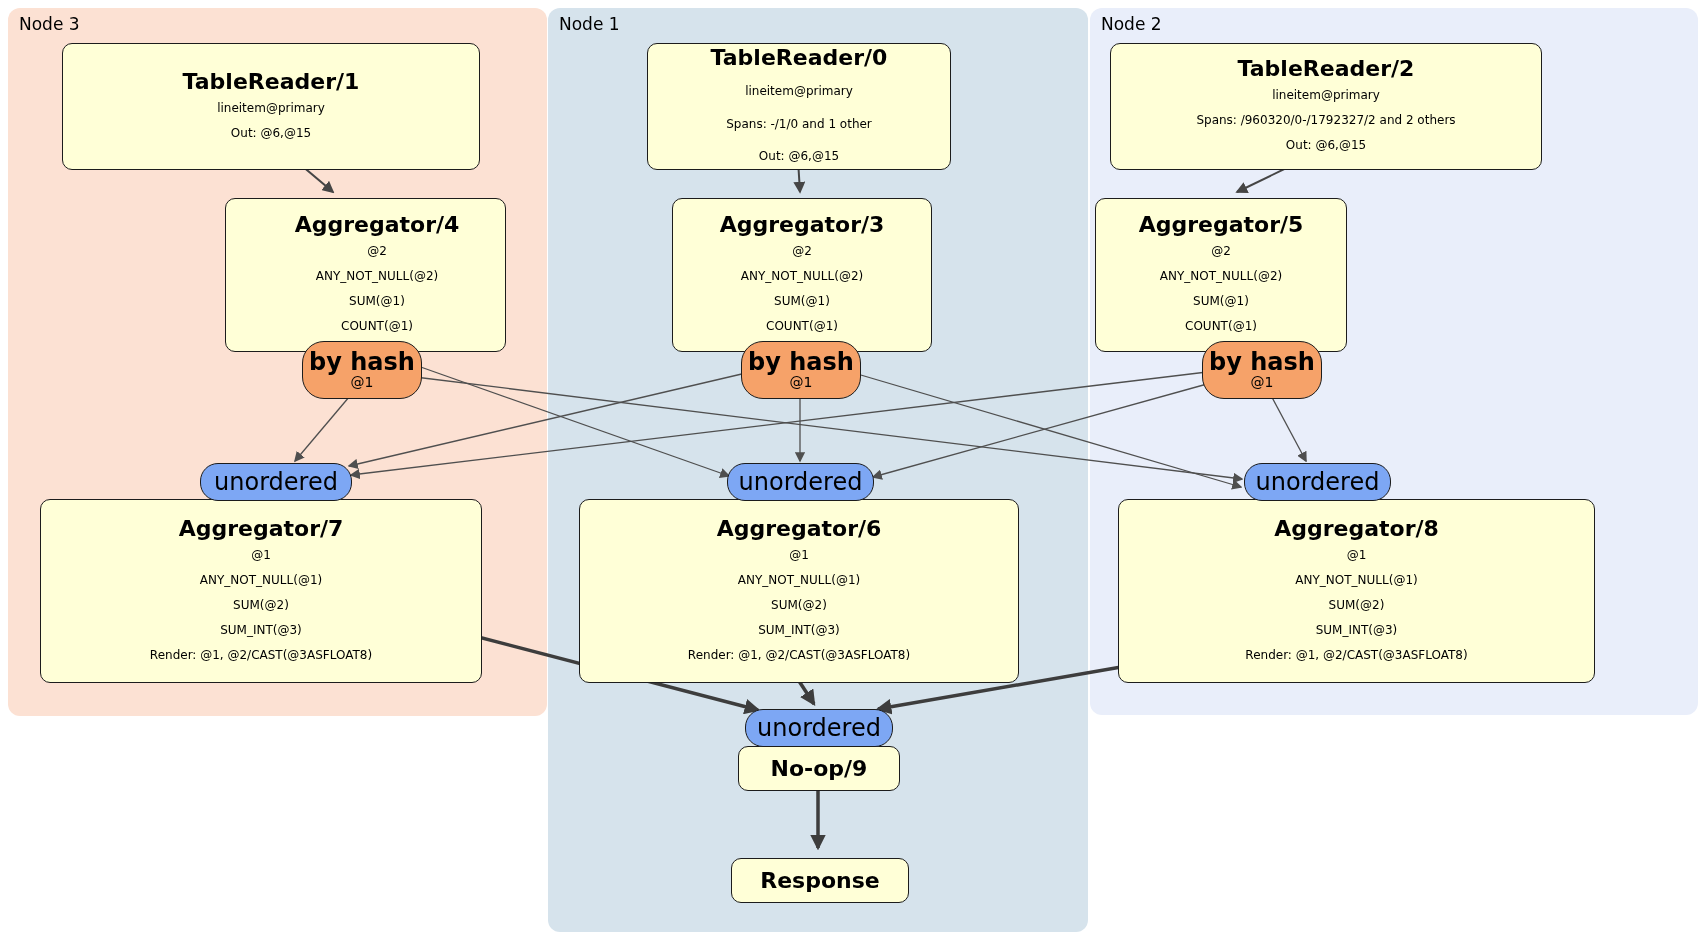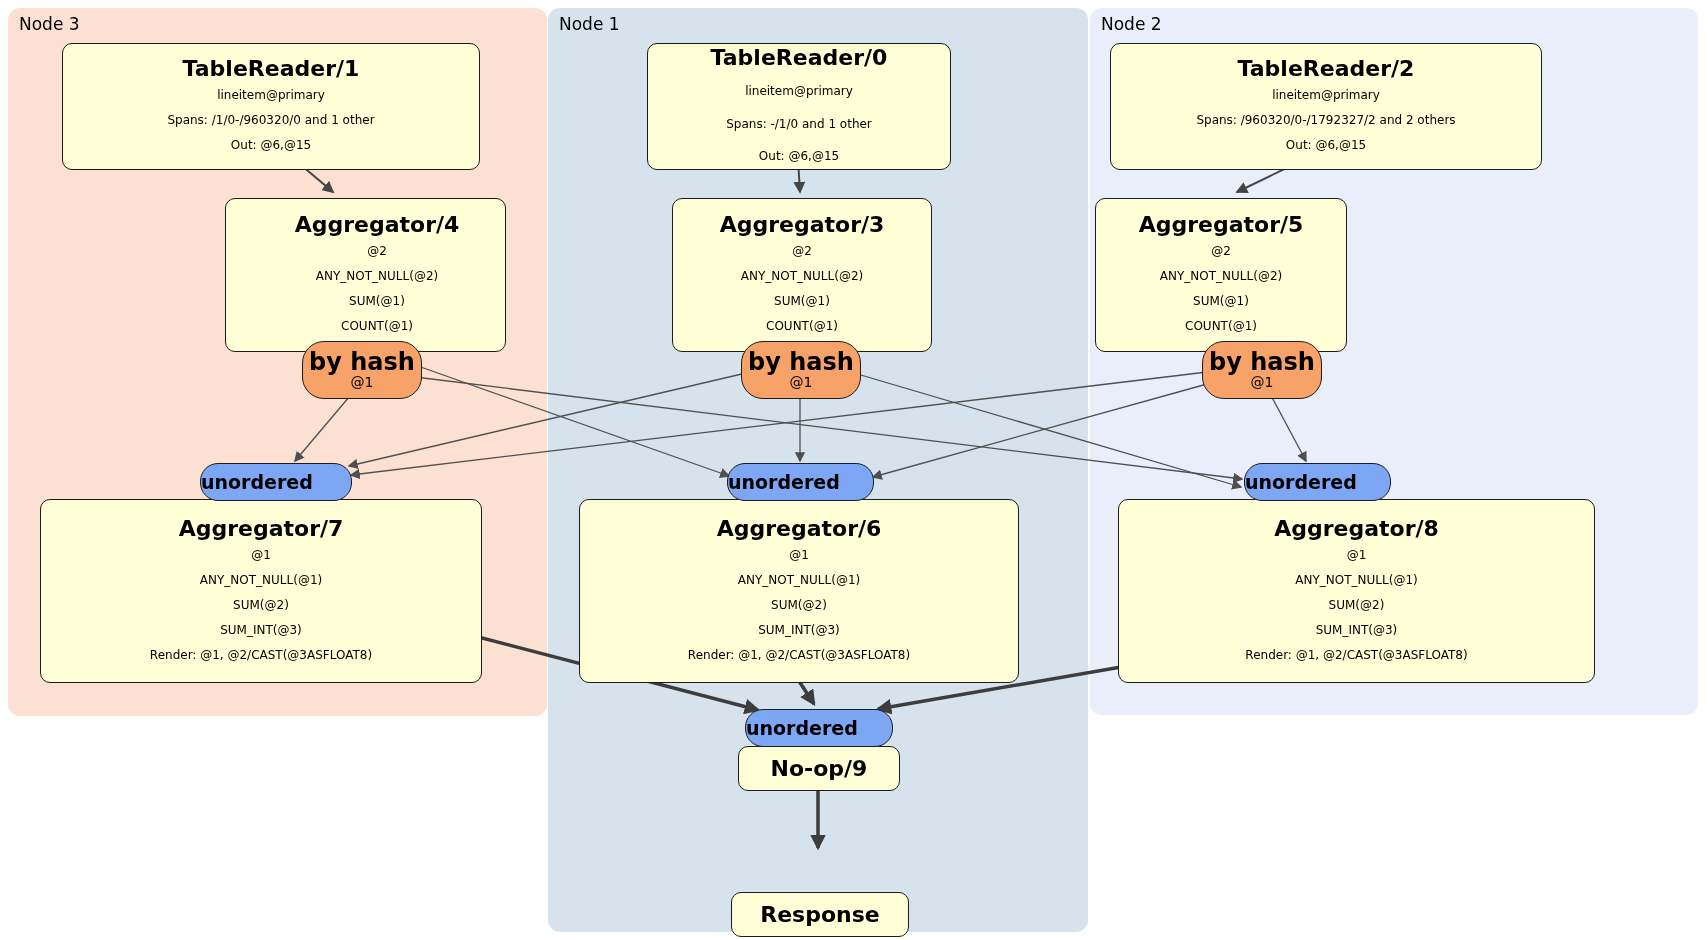--- a/index.html
+++ b/index.html
@@ -31,41 +31,41 @@
   #tr1{left:62px;top:43px;width:416px;height:125px;}
   #tr0{left:647px;top:43px;width:302px;height:125px;justify-content:space-between;}
   #tr2{left:1110px;top:43px;width:430px;height:125px;}
   #agg4{left:225px;top:198px;width:256px;height:152px;padding-left:23px;}
   #agg3{left:672px;top:198px;width:258px;height:152px;}
   #agg5{left:1095px;top:198px;width:250px;height:152px;}
   #agg7{left:40px;top:499px;width:440px;height:182px;}
   #agg6{left:579px;top:499px;width:438px;height:182px;}
   #agg8{left:1118px;top:499px;width:475px;height:182px;}
   #noop{left:738px;top:746px;width:160px;height:43px;}
-  #response{left:731px;top:858px;width:176px;height:43px;margin-top:34px;}
+  #response{left:731px;top:858px;width:176px;height:43px;}
 
   
   .hashpill{
     position:absolute;background:var(--router_bg,#f6a269);
     border:1.6px solid #1c1c1c;border-radius:22px;
     display:flex;flex-direction:column;align-items:center;justify-content:center;
     z-index:3;
   }
   .hlabel{font-weight:bold;font-size:24px;line-height:23px;}
   .hsub{font-size:14px;line-height:16px;}
   #hash4{left:302px;top:341px;width:118px;height:56px;}
   #hash3{left:741px;top:341px;width:118px;height:56px;}
   #hash5{left:1202px;top:341px;width:118px;height:56px;}
 
   
   .syncpill{
     position:absolute;background:var(--stream_bg,#7da7f4);
     border:1.6px solid #1c1c1c;border-radius:18px;
-    display:flex;align-items:center;
-    font-weight:bold;font-size:19px;z-index:3;white-space:nowrap;
+    display:flex;align-items:center;justify-content:center;
+    font-weight:normal;font-size:24px;z-index:3;white-space:nowrap;
   }
   #sync7{left:200px;top:463px;width:150px;height:36px;}
   #sync6{left:727px;top:463px;width:145px;height:36px;}
   #sync8{left:1244px;top:463px;width:145px;height:36px;}
   #sync9{left:745px;top:709px;width:146px;height:36px;}
 </style>
 </head>
 <body>
 
 <div class="region" id="region-node3">
@@ -108,21 +108,20 @@
   <line x1="440" y1="627" x2="758" y2="710" stroke="#3d3d3d" stroke-width="3.5" marker-end="url(#arr-t)"></line>
   <line x1="797" y1="678" x2="814" y2="704" stroke="#3d3d3d" stroke-width="3.5" marker-end="url(#arr-t)"></line>
   <line x1="1150" y1="662" x2="878" y2="709" stroke="#3d3d3d" stroke-width="3.5" marker-end="url(#arr-t)"></line>
 
   <line x1="818" y1="790" x2="818" y2="848" stroke="#3d3d3d" stroke-width="3.5" marker-end="url(#arr-t)"></line>
 </svg>
 
 <div class="pbox" id="tr1">
   <div class="ptitle">TableReader/1</div>
   <div class="pline">lineitem@primary</div>
-  <div class="pline">Spans: /1/0-/960320/0 and 1 other</div>
   <div class="pline">Out: @6,@15</div>
 </div>
 <div class="pbox" id="agg4">
   <div class="ptitle">Aggregator/4</div>
   <div class="pline">@2</div>
   <div class="pline">ANY_NOT_NULL(@2)</div>
   <div class="pline">SUM(@1)</div>
   <div class="pline">COUNT(@1)</div>
 </div>
 <div class="hashpill" id="hash4">

